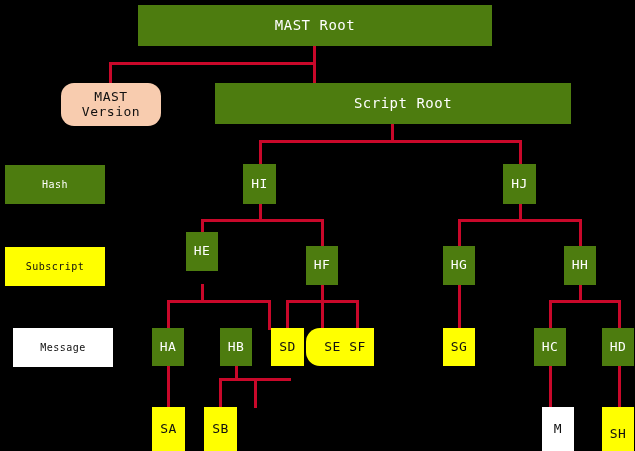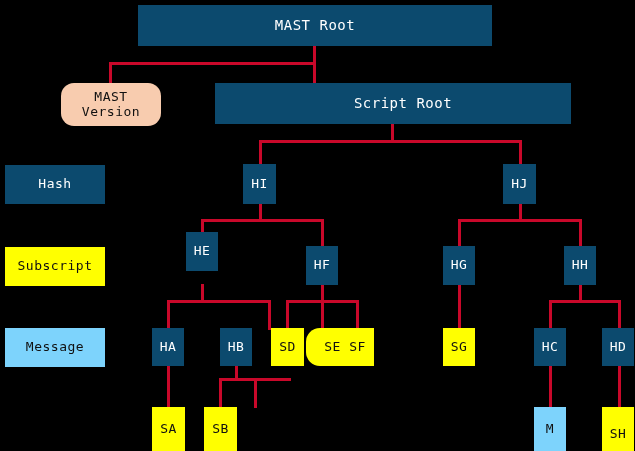--- a/index.html
+++ b/index.html
@@ -22,44 +22,45 @@
     display: flex;
     align-items: center;
     justify-content: center;
     text-align: center;
     line-height: 1.12;
     z-index: 3;
     letter-spacing: 0.5px;
     white-space: pre-line;
   }
   .hash {
-    background: #0c4a6e;
+    background: #4d7c0f;
     color: #FFFFFF;
   }
   .subscript {
     background: #FFFF00;
     color: #111111;
   }
   .message {
-    background: #7dd3fc;
+    background: #ffffff;
     color: #111111;
+    margin-left: 8px;
   }
   .version {
     background: #F8CCAF;
     color: #111111;
     border-radius: 13px;
   }
   .edge {
     position: absolute;
     background: #C9082A;
     z-index: 1;
   }
   .edge.v { width: 3px; }
   .edge.h { height: 3px; }
-  .legend-label { font-size: 13px; }
+  .legend-label { font-size: 10px; }
   .big-label  { font-size: 14px; }
   .mid-label  { font-size: 13px; }
 </style>
 </head>
 <body>
 
 <div id="stage">
 
   <div class="edge v" style="left:313px; top:46px; height:18px;"></div>
   <div class="edge h" style="left:109px; top:62px; width:207px;"></div>

